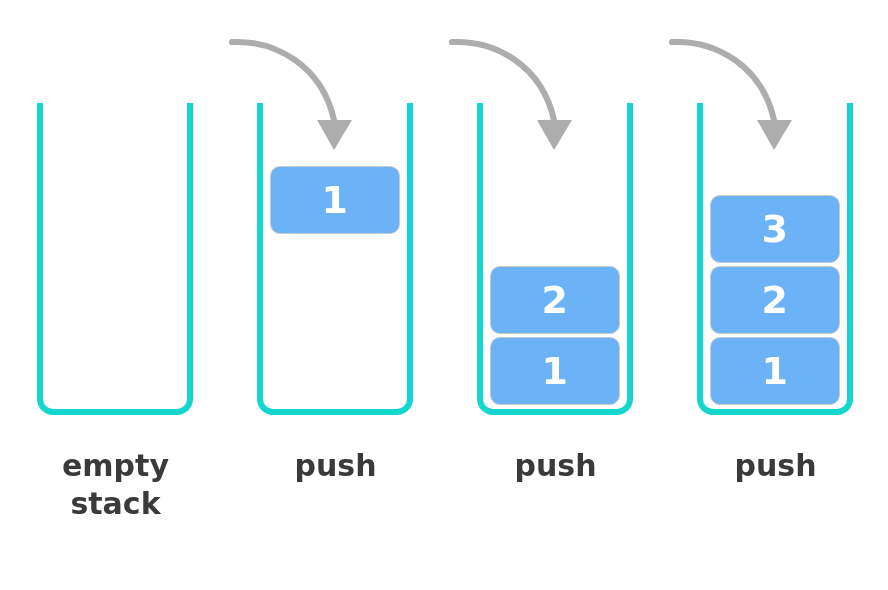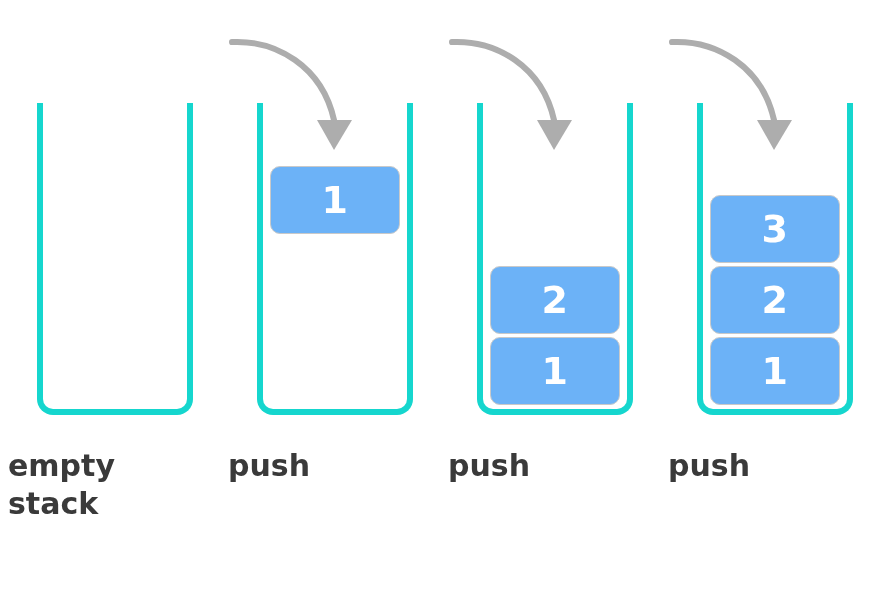--- a/index.html
+++ b/index.html
@@ -76,20 +76,21 @@
     line-height: 1;
     letter-spacing: 0.5px;
   }
 
   
   .caption {
     position: absolute;
     left: 0;
     top: 447px;
     width: 215px;
+    text-align: center;
     font-size: 30px;
     font-weight: bold;
     color: #3a3a3a;
     line-height: 1.28;
     white-space: pre-line;
   }
 
   
   .arrow-svg {
     position: absolute;

